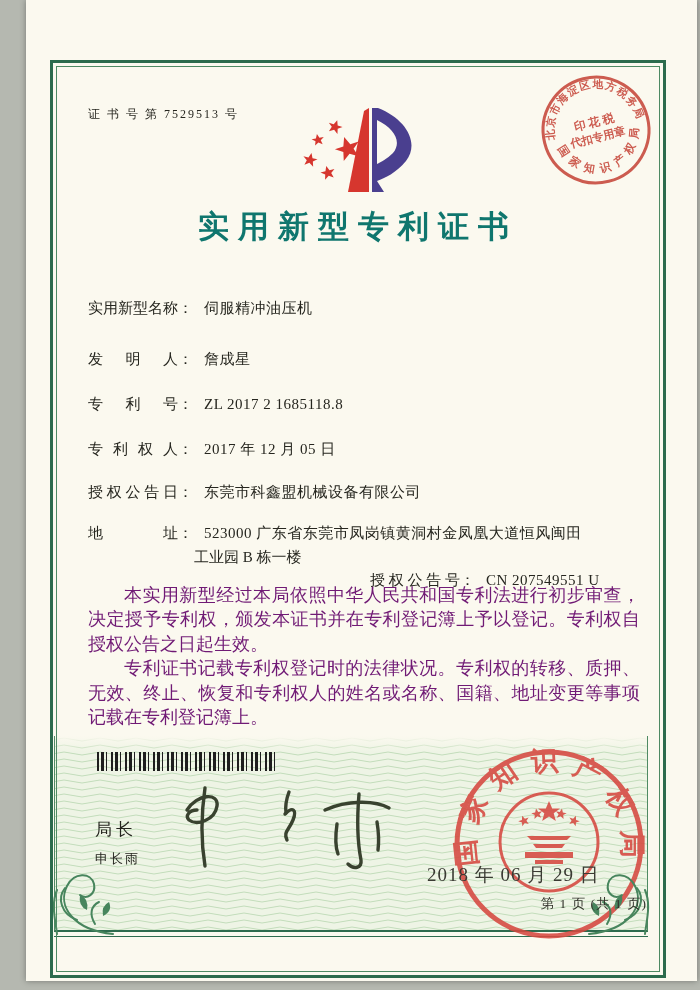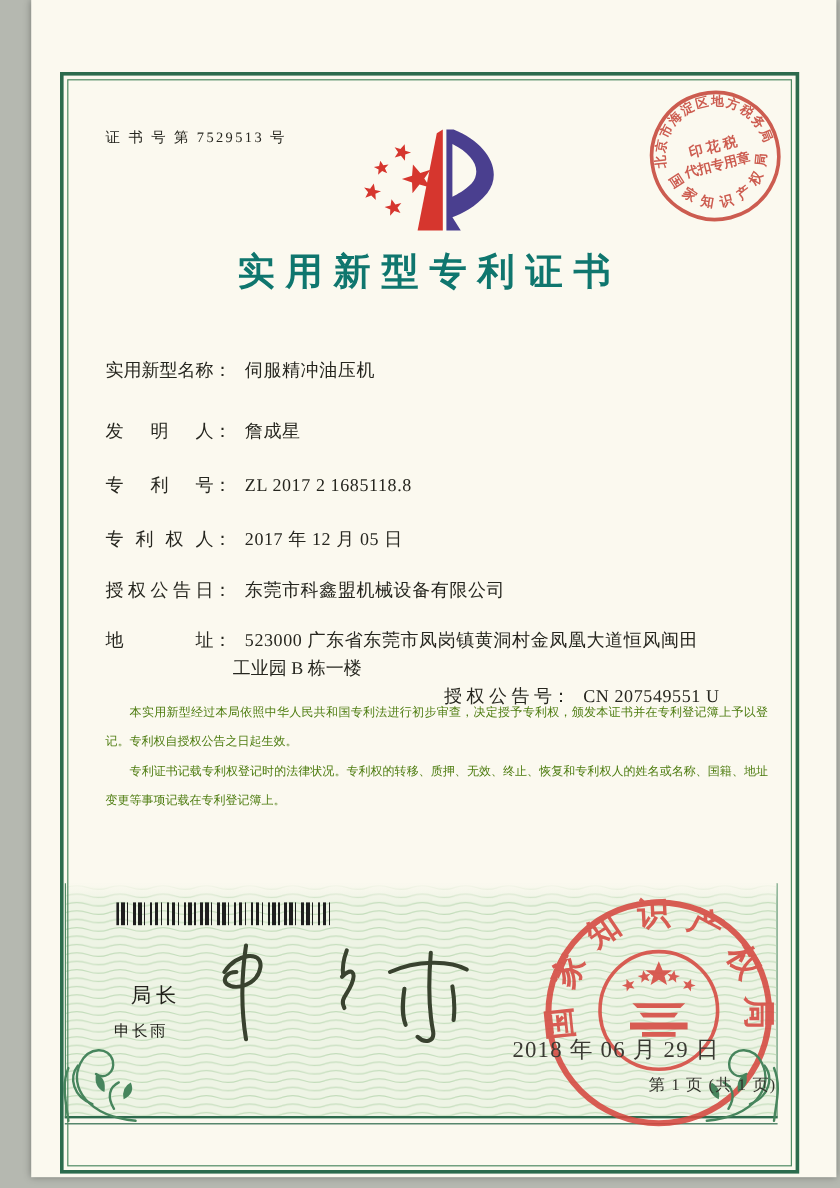--- a/index.html
+++ b/index.html
@@ -24,35 +24,35 @@
 
   .fields { position:absolute; left:62px; top:0; width:560px; z-index:2; }
   .frow { position:absolute; left:0; font-size:15px; white-space:nowrap; }
   .flabel { display:inline-block; width:90px; text-align:justify; text-align-last:justify; vertical-align:top;}
   .fcolon { display:inline-block; width:14px; }
   .fvalue { margin-left:12px; letter-spacing:.5px; }
   .addr2 { position:absolute; left:106px; top:24px; }
   .pair2 { position:absolute; left:282px; top:0; }
 
   .paras { position:absolute; left:62px; top:583px; width:552px; z-index:2; }
-  .paras p { font-size:10px; line-height:24.4px; text-indent:2em; text-align:justify; color:#4d7c0f;}
+  .paras p { font-size:18px; line-height:24.4px; text-indent:2em; text-align:justify; color:#701a75;}
 
   .panel { position:absolute; left:28px; top:736px; width:594px; height:196px;
            border-left:1px solid #4e8a63; border-right:1px solid #4e8a63;
            border-bottom:2px solid #2e6b4e; z-index:3; }
   .panel-bg { position:absolute; inset:0; width:100%; height:100%; }
   .panel-fade { position:absolute; left:0; right:0; top:0; height:16px;
                 background:linear-gradient(#fbf9ef,rgba(251,249,239,0)); }
   .panel-line2 { position:absolute; left:-1px; right:-1px; bottom:-7px; height:1.5px; background:#2e6b4e; }
 
   .barcode { position:absolute; left:42px; top:16px; width:178px; height:19px;
              background:repeating-linear-gradient(90deg,#1e1e1e 0 2px,transparent 2px 4px,
                #1e1e1e 4px 7px,transparent 7px 9px,#1e1e1e 9px 10px,transparent 10px 14px); }
 
-  .signer-title { position:absolute; left:54px; top:82px;  font-size:17px; letter-spacing:4px; color:#23231d;}
+  .signer-title { position:absolute; left:40px; top:82px;  font-size:17px; letter-spacing:4px; color:#23231d;}
   .signer-name  { position:absolute; left:40px; top:114px; font-size:13px; letter-spacing:2px; color:#23231d;}
   .signature { position:absolute; left:112px; top:44px; }
 
   .seal { position:absolute; left:380px; top:4px; overflow:visible; }
   .seal-date { position:absolute; left:372px; top:126px; width:200px; font-size:19px;
                color:#3a3a33; letter-spacing:1px; white-space:nowrap; z-index:8; }
 
   .page-footer { position:absolute; left:0; width:100%; top:159px; text-align:right;
                  font-size:13.5px; color:#33332c; letter-spacing:1px; }
 

